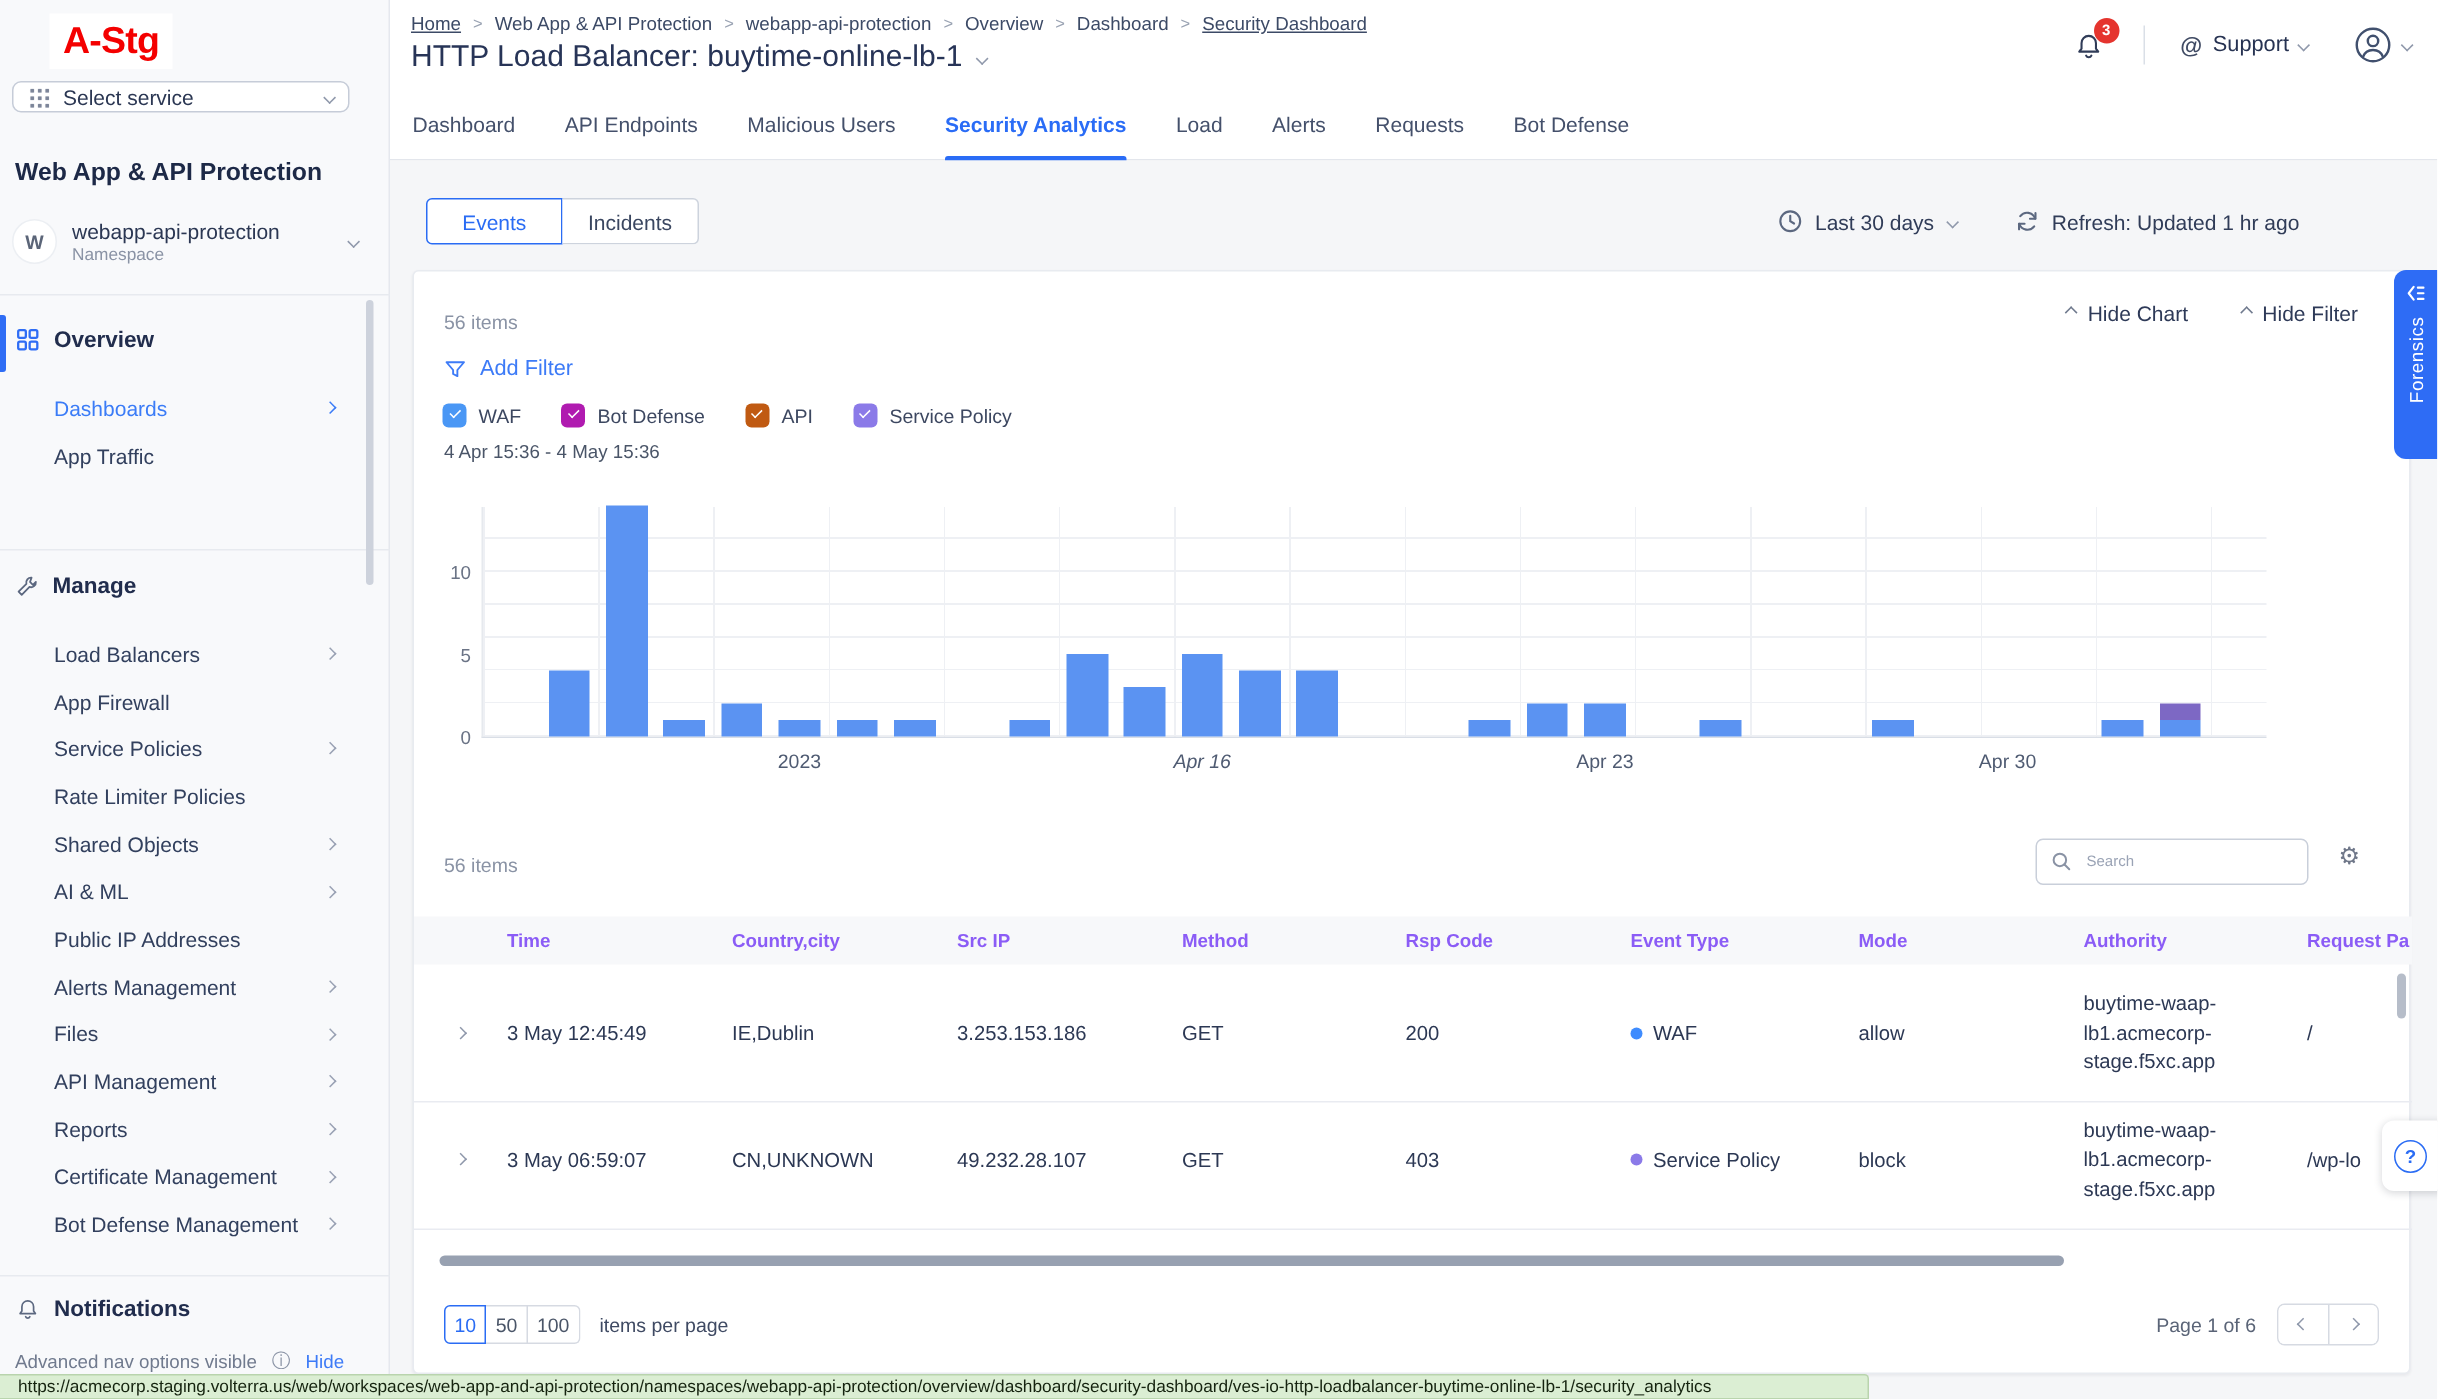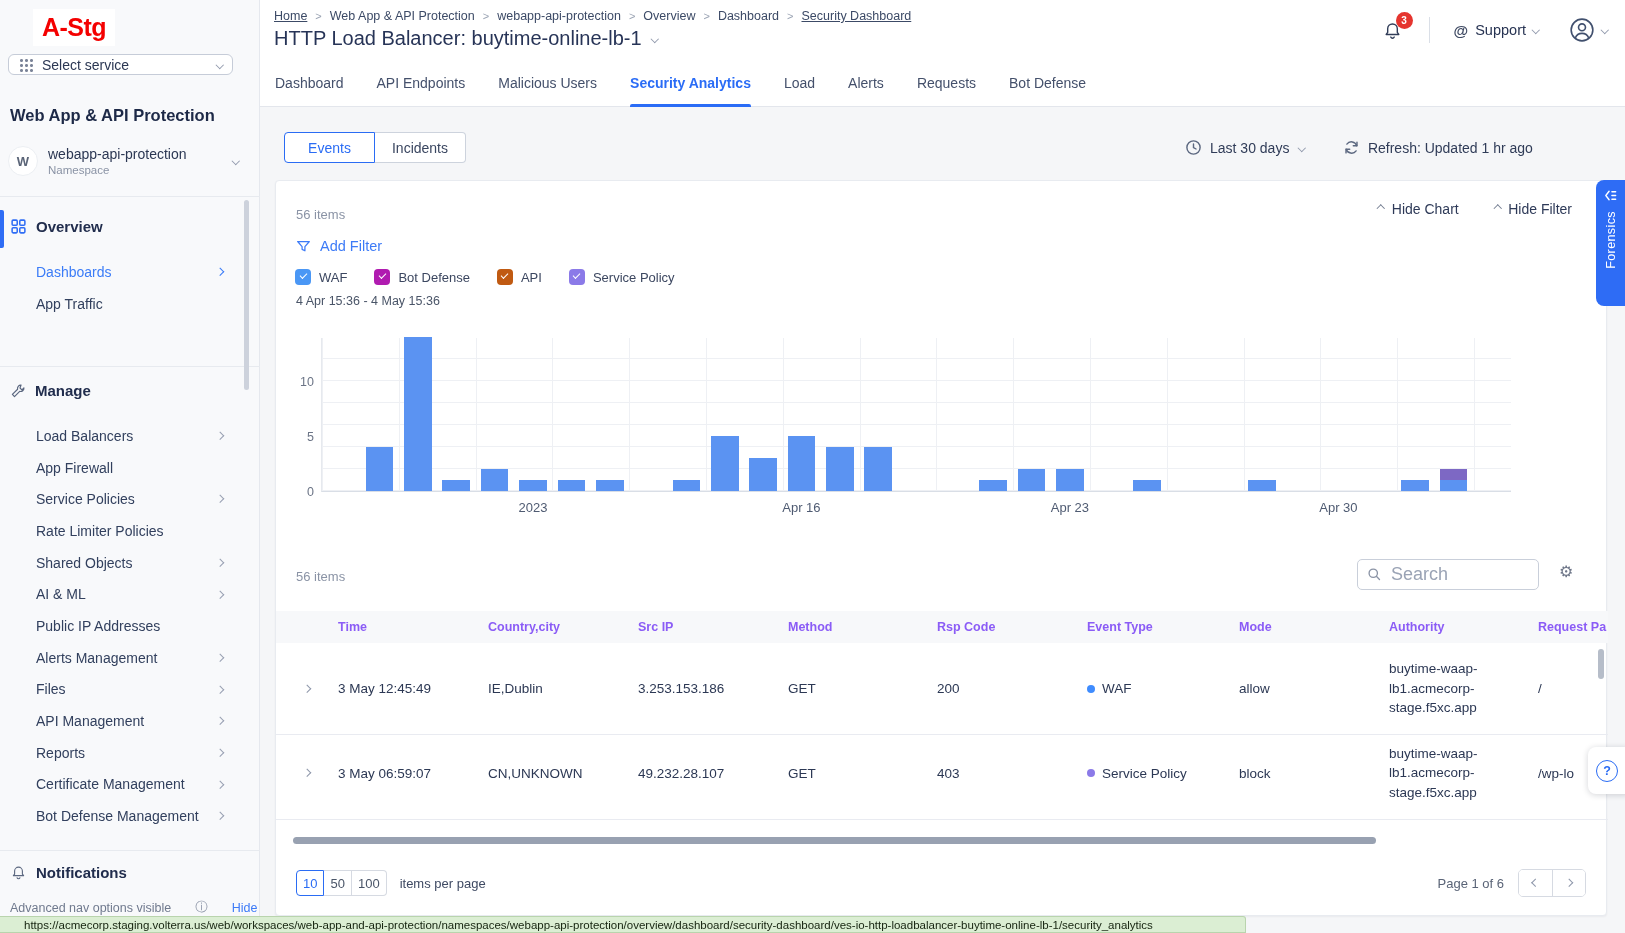--- a/index.html
+++ b/index.html
@@ -29,21 +29,21 @@
   .nav-label{font-size:14px;color:#32405e;}
   .nav-row.active .nav-label{color:#3b7cf7;}
   .nav-chev{margin-left:auto;color:#99a1b3;}
   .nav-row.active .nav-chev{color:#3b7cf7;}
   .chev{display:inline-block;width:7px;height:7px;border-right:1.6px solid currentColor;border-bottom:1.6px solid currentColor;}
   .chev.right{transform:rotate(-45deg);}
   .chev.down{transform:rotate(45deg);}
   .chev.up{transform:rotate(-135deg);}
   .chev.sm{width:5.5px;height:5.5px;}
   .notif-row{position:absolute;left:10px;top:864px;display:flex;align-items:center;gap:9px;font-size:15px;font-weight:700;color:#212d4d;cursor:pointer;}
-  .adv-row{position:absolute;left:10px;top:899px;display:flex;align-items:center;gap:24px;font-size:12.5px;color:#707a8e;}
+  .adv-row{position:absolute;left:10px;top:899px;display:flex;align-items:center;gap:10px;font-size:12.5px;color:#707a8e;}
   .adv-hide{color:#3d7bf7;cursor:pointer;}
   .side-scroll{position:absolute;left:244px;top:200px;width:5px;height:190px;background:#cdd2dc;border-radius:3px;}
 
   
   .topbar{position:absolute;left:260px;top:0;right:0;height:60px;background:#fff;}
   .breadcrumb{position:absolute;left:14px;top:9px;display:flex;align-items:center;gap:8px;font-size:12.5px;color:#3c4a66;}
   .crumb{cursor:pointer;}
   .crumb.u{text-decoration:underline;}
   .bsep{color:#9aa3b3;font-size:11px;}
   .title-row{position:absolute;left:14px;top:27px;display:flex;align-items:center;gap:10px;}
@@ -102,21 +102,21 @@
   .bars{position:absolute;inset:0;display:flex;align-items:flex-end;}
   .slot{flex:1;display:flex;justify-content:center;align-items:flex-end;height:100%;}
   .bar{width:72%;display:flex;flex-direction:column;cursor:pointer;}
   .seg-p{width:100%;}
   .xtick{position:absolute;top:calc(100% + 9px);transform:translateX(-50%);font-size:13px;color:#4f5b72;white-space:nowrap;}
 
   
   .t-count{position:absolute;left:20px;top:388px;font-size:13px;color:#8a93a5;}
   .search{position:absolute;left:1081px;top:378px;width:182px;height:31px;border:1px solid #c9cfda;border-radius:5px;background:#fff;
         display:flex;align-items:center;padding:0 9px;gap:7px;}
-  .search input{border:none;outline:none;flex:1;font-size:18px;color:#701a75;background:transparent;width:100px;}
+  .search input{border:none;outline:none;flex:1;font-size:10px;color:#701a75;background:transparent;width:100px;}
   .search input::placeholder{color:#9aa3b5;}
   .gear{position:absolute;left:1283px;top:383px;font-size:16px;color:#6f7789;cursor:pointer;line-height:1;}
 
   
   .tablewrap{position:absolute;left:0;top:430px;width:1332px;}
   .thead,.tr{display:grid;grid-template-columns:62px 150px 150px 150px 149px 150px 152px 150px 149px 70px;align-items:center;}
   .thead{height:32px;background:#f7f8fa;}
   .th{font-size:12.5px;font-weight:700;color:#8b5cf6;overflow:hidden;white-space:nowrap;}
   .tr:first-of-type{height:91px;}
   .tr + .tr{height:77px;border-top:1px solid #e9ebf1;}
@@ -147,21 +147,21 @@
   .forensics{position:absolute;left:1596px;top:180px;width:29px;height:126px;background:#2e6cf5;border-radius:8px 0 0 8px;
         display:flex;flex-direction:column;align-items:center;padding-top:8px;gap:8px;cursor:pointer;}
   .forensics-label{writing-mode:vertical-rl;transform:rotate(180deg);color:#fff;font-size:12.5px;letter-spacing:.4px;}
   .help-fab{position:absolute;left:1588px;top:747px;width:45px;height:47px;background:#fff;border-radius:8px;
         box-shadow:0 1px 6px rgba(16,24,40,.18);display:flex;align-items:center;padding-left:8px;cursor:pointer;}
   .q-circle{width:22px;height:22px;border-radius:50%;border:1.6px solid #2a6cf4;color:#2a6cf4;font-size:12.5px;font-weight:700;
         display:flex;align-items:center;justify-content:center;}
 
   
   .statusbar{position:absolute;left:0;top:916px;width:1246px;height:17px;background:#dbeed3;border:1px solid #b9d4ad;border-left:none;
-        border-radius:0 3px 0 0;display:flex;align-items:center;padding:0 24px;z-index:5;}
+        border-radius:0 3px 0 0;display:flex;align-items:center;padding:0 12px;z-index:5;}
   .status-url{font-size:11.5px;color:#15230f;white-space:nowrap;overflow:hidden;}
   svg{display:block;}
 </style>
 </head>
 <body>
 
 <div class="app">
 
   <aside class="sidebar">
     <div class="logo">A-Stg</div>
@@ -507,21 +507,21 @@
               </div>
               <div class="slot">
                 <div class="bar">
                   <div class="seg-p" style="height: 11px; background: rgb(125, 104, 196);"></div>
                   <div class="seg-p" style="height: 11px; background: rgb(91, 147, 242);"></div>
                 </div>
               </div>
               <div class="slot"></div>
             </div>
             <span class="xtick" style="left: 17.7419%;">2023</span>
-            <span class="xtick" style="left: 40.3226%;">Apr 16</span>
+            <span class="xtick" style="left: 40.3226%; font-style: italic;">Apr 16</span>
             <span class="xtick" style="left: 62.9032%;">Apr 23</span>
             <span class="xtick" style="left: 85.4839%;">Apr 30</span>
           </div>
       </div>
 
       <div class="t-count">56 items</div>
       <div class="search">
         <svg width="15" height="15" viewBox="0 0 18 18">
           <circle cx="7.5" cy="7.5" r="5" fill="none" stroke="#8a93a5" stroke-width="1.6"></circle>
           <path d="M11.2 11.2L15 15" stroke="#8a93a5" stroke-width="1.6" stroke-linecap="round"></path>

